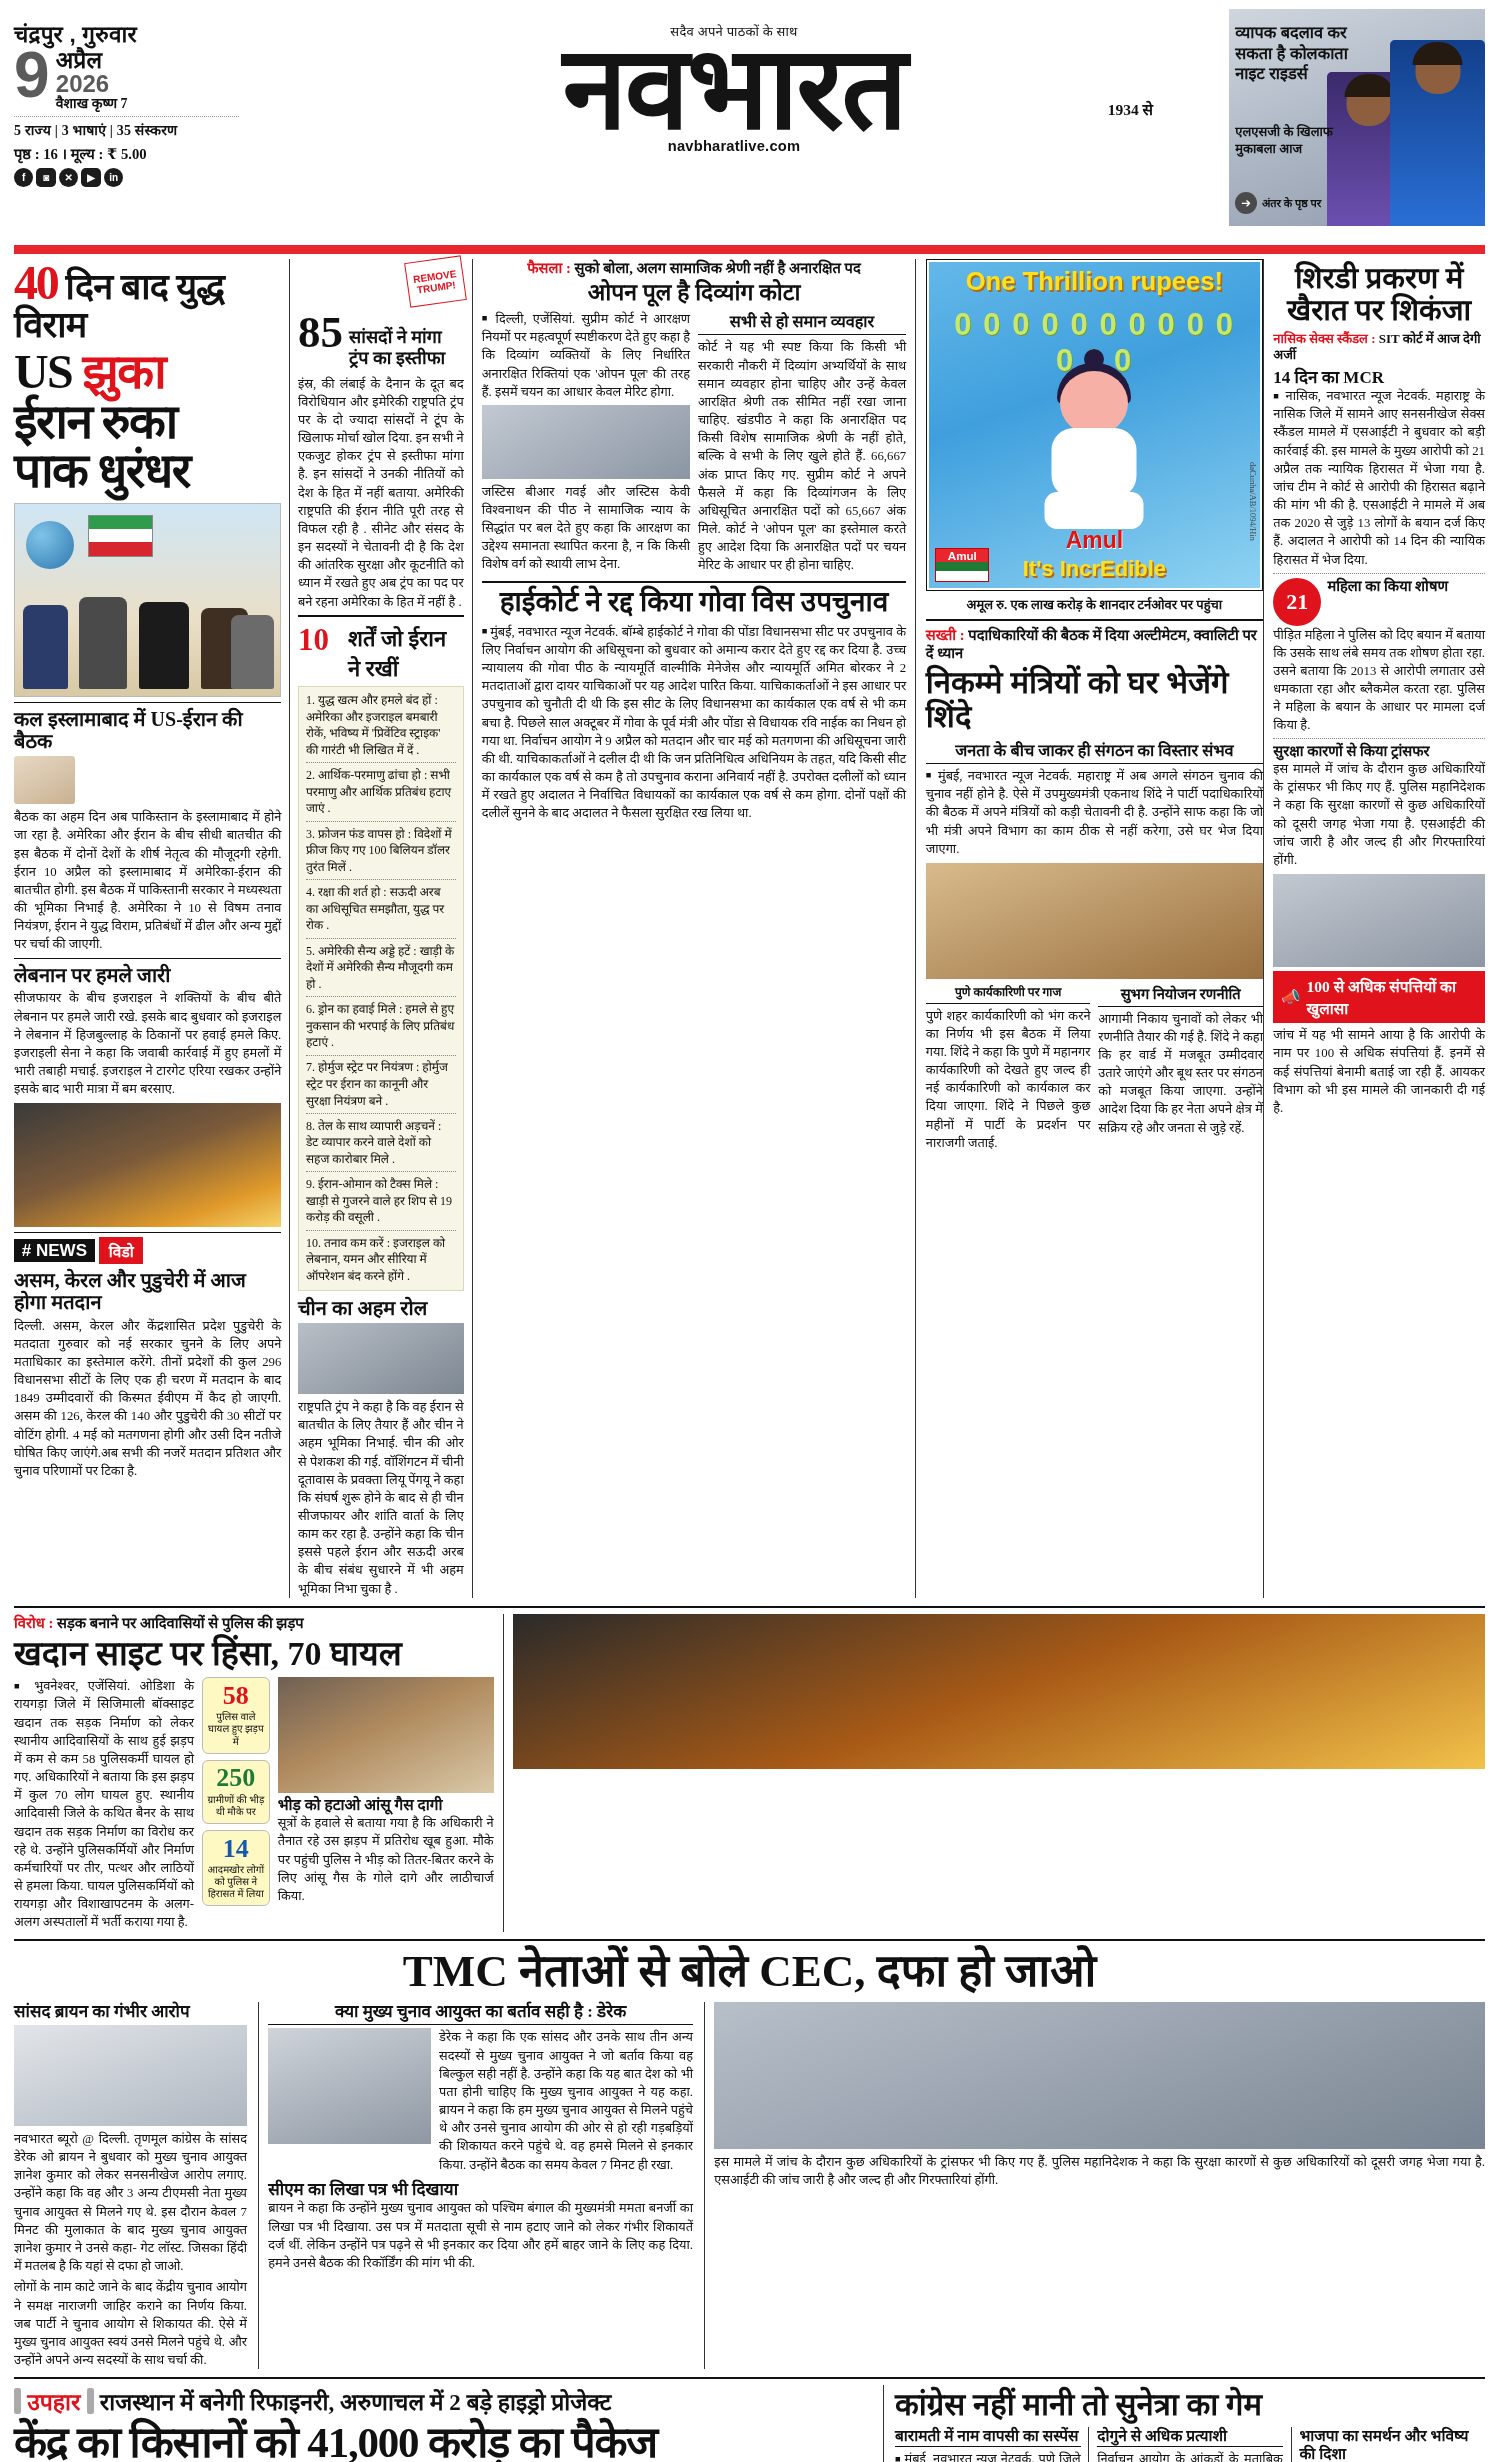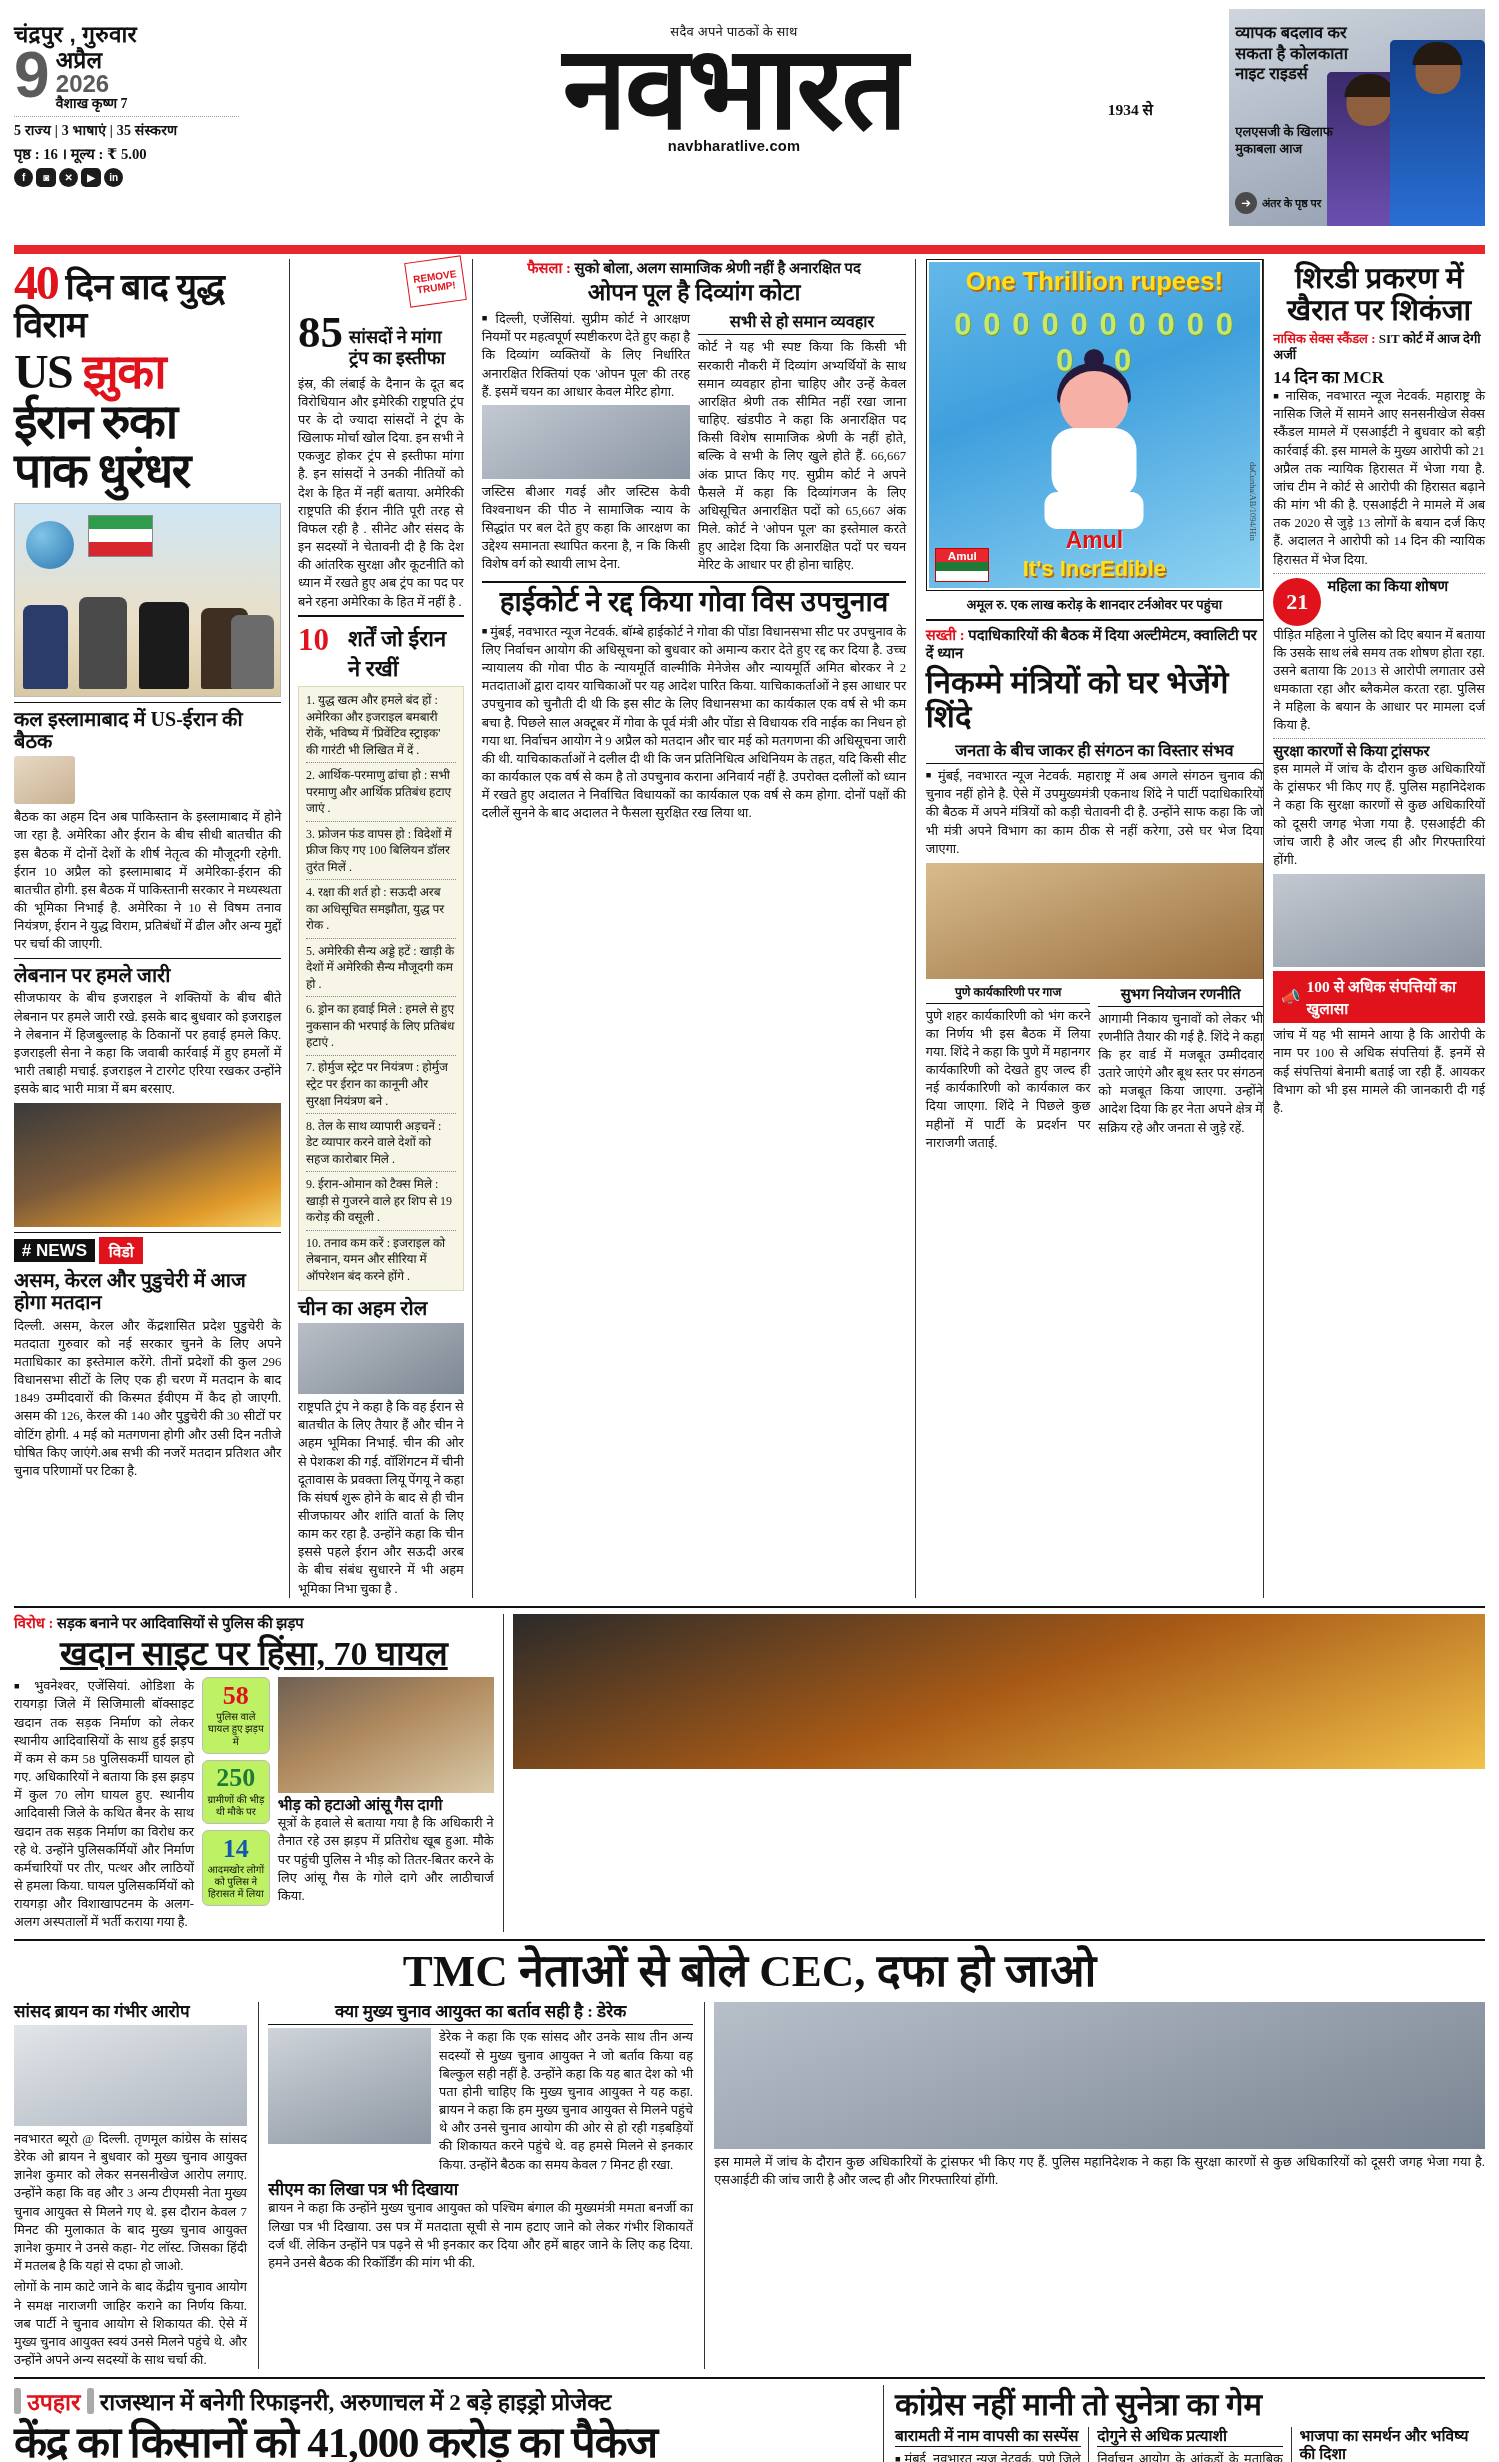--- a/index.html
+++ b/index.html
@@ -120,21 +120,21 @@
         background:linear-gradient(180deg,#2e9b4d 33%,#fff 33% 66%,#d7262d 66%);border:0.8px solid #888;}
   .fig{position:absolute;bottom:7.8px;border-radius:7.8px 7.8px 2.3px 2.3px;}
 
   
   .numbox { background:#f7f6e6; border:0.8px solid #ddd9b8; padding:5.4px 7px; font-size:12px; line-height:1.38;}
   .tenhd { font-size:22px; font-weight:800; display:flex; align-items:flex-start; gap:19px;}
   .tenhd .ten { font-size:31px; color:#e0131c; font-weight:900;}
 
   
   .statcol { width:68px; }
-  .statbox { border:0.8px solid #bbb; border-radius:6.2px; padding:4.7px 2.3px; text-align:center; margin-bottom:6.2px; background:#bef264;}
+  .statbox { border:0.8px solid #bbb; border-radius:6.2px; padding:4.7px 2.3px; text-align:center; margin-bottom:6.2px; background:#fef9c3;}
   .statbox .sn { font-size:26px; font-weight:900; line-height:1; }
   .statbox .st { font-size:10px; line-height:1.22; margin-top:2.3px; }
   .sb-red .sn{ color:#e0131c;} .sb-grn .sn{color:#1f7a35;} .sb-blu .sn{color:#1558b0;}
 
   
   .newstag { display:flex; align-items:center; gap:4.7px; }
   .nt-box { background:#111; color:#fff; font-size:17px; font-weight:800; padding:1.6px 7.8px;
             font-family:"Liberation Sans",sans-serif;}
   .nt-v { background:#e0131c; color:#fff; font-size:15.5px; font-weight:800; padding:2.3px 9.3px;}
 
@@ -412,21 +412,21 @@
     </div>
   </div>
 
   <div class="rule-thick" style="margin:7.8px 0 6.2px;"></div>
   <div class="cols">
     <div style="width:489px; padding-right:9.3px;">
       <div class="kicker">
         <span class="k-red">विरोध :</span>
         <span>सड़क बनाने पर आदिवासियों से पुलिस की झड़प</span>
       </div>
-      <div class="ctr-hl" style="font-size:34px;text-align:center;text-decoration:underline;">खदान साइट पर हिंसा, 70 घायल</div>
+      <div class="ctr-hl" style="font-size:34px;text-align:left;">खदान साइट पर हिंसा, 70 घायल</div>
       <div class="cols" style="gap:7.8px;">
         <div style="flex:1;" class="body-txt bullet">भुवनेश्वर, एजेंसियां. ओडिशा के रायगड़ा जिले में सिजिमाली बॉक्साइट खदान तक सड़क निर्माण को लेकर स्थानीय आदिवासियों के साथ हुई झड़प में कम से कम 58 पुलिसकर्मी घायल हो गए. अधिकारियों ने बताया कि इस झड़प में कुल 70 लोग घायल हुए. स्थानीय आदिवासी जिले के कथित बैनर के साथ खदान तक सड़क निर्माण का विरोध कर रहे थे. उन्होंने पुलिसकर्मियों और निर्माण कर्मचारियों पर तीर, पत्थर और लाठियों से हमला किया. घायल पुलिसकर्मियों को रायगड़ा और विशाखापटनम के अलग-अलग अस्पतालों में भर्ती कराया गया है.</div>
         <div class="statcol">
           <div class="statbox sb-red">
             <div class="sn">58</div>
             <div class="st">पुलिस वाले घायल हुए झड़प में</div>
           </div>
           <div class="statbox sb-grn">
             <div class="sn">250</div>
             <div class="st">ग्रामीणों की भीड़ थी मौके पर</div>

